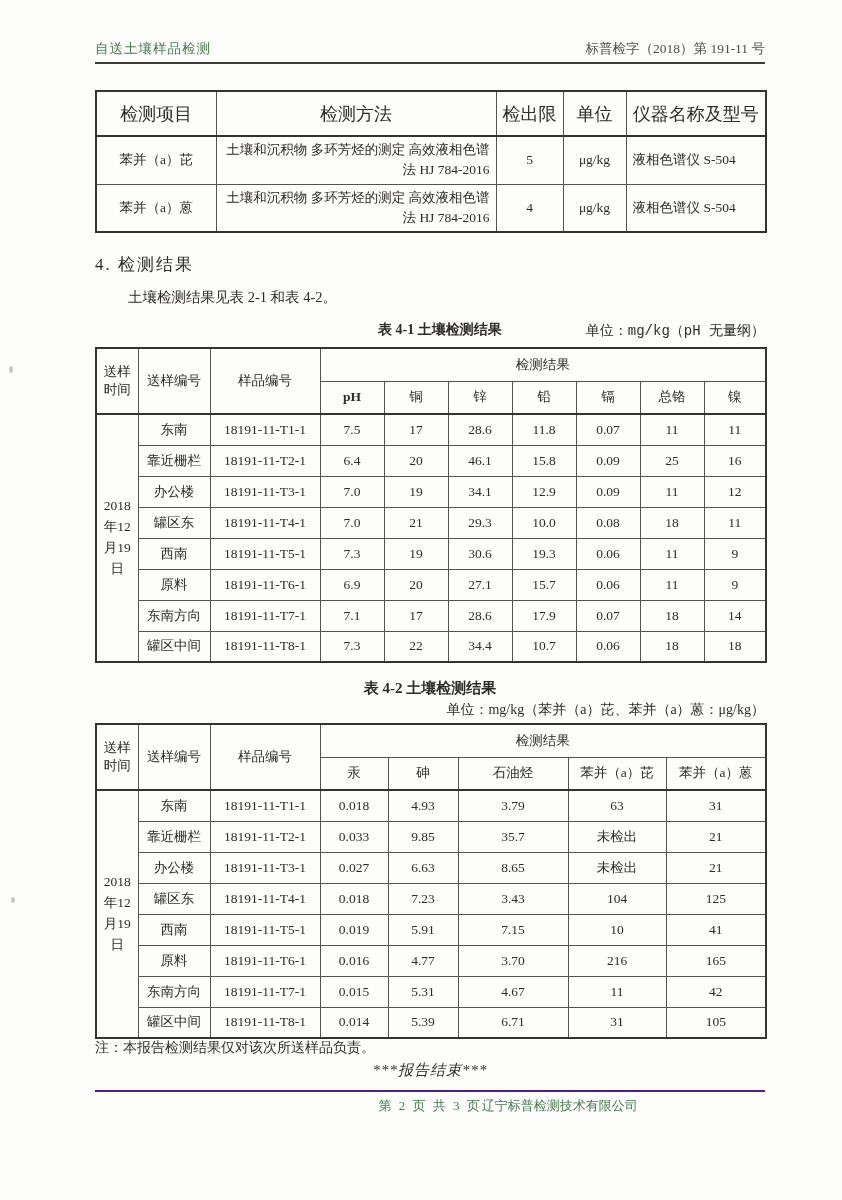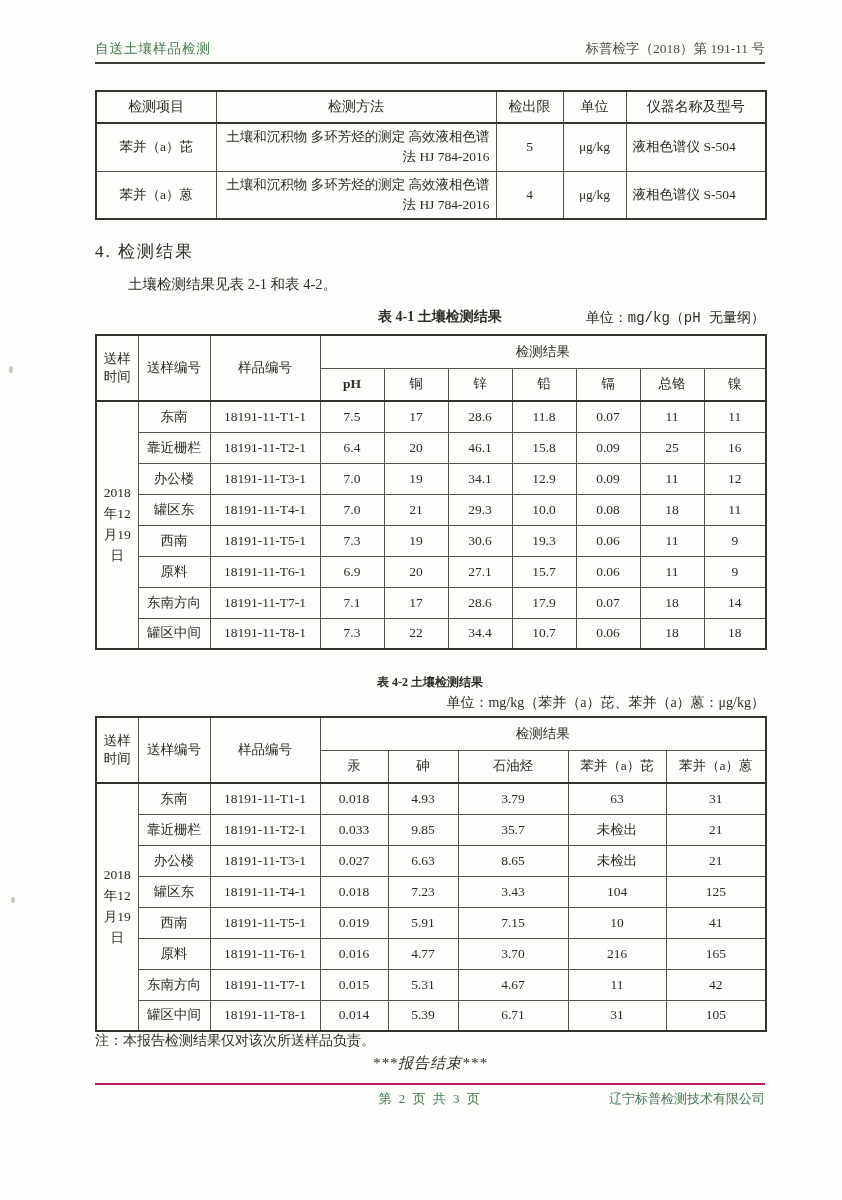--- a/index.html
+++ b/index.html
@@ -25,52 +25,52 @@
   
   table{border-collapse:collapse;table-layout:fixed;width:670px;
     font-size:13.5px;color:#2e2c29;}
   th,td{border:1px solid #55534d;font-weight:normal;text-align:center;
     padding:2px 4px;box-sizing:border-box;overflow:hidden;}
   table{border:2px solid #35332e;}
   thead{border-bottom:2px solid #35332e;}
 
   
   .method-table{margin-top:26px;}
-  .method-table thead th{height:32px;font-size:14px;}
+  .method-table thead th{height:45px;font-size:18px;}
   .method-table tbody td{height:48px;}
   .method-table td.method-cell{text-align:right;padding:2px 6px;line-height:1.5;}
   .method-table td.instr-cell{text-align:left;padding:2px 6px;}
 
   
   .section-title{margin-top:20px;font-size:17px;font-weight:normal;letter-spacing:2px;}
   .intro{margin-top:12px;font-size:14.5px;text-indent:33px;}
 
   
   .cap-row1{position:relative;margin-top:14px;height:22px;font-size:14px;}
   .cap-center{position:absolute;left:50%;transform:translateX(-42%);font-weight:bold;white-space:nowrap;}
   .cap-right{position:absolute;right:0;top:1px;white-space:nowrap;font-family:Liberation Mono, monospace;}
-  .cap-line{margin-top:24px;text-align:center;font-size:12px;font-weight:bold;}
+  .cap-line{margin-top:16px;text-align:center;font-size:15px;font-weight:bold;}
   .cap-unit-line{margin-top:3px;text-align:right;font-size:14px;font-weight:normal;}
 
   
   .result-table{margin-top:4px;}
   .result-table thead th{height:33px;font-size:13.5px;}
   .result-table thead th.ph-head{font-weight:bold;}
   .result-table tbody td{height:31px;}
   .result-table .c-time{word-break:break-all;padding:2px 3px;}
   .date-cell{white-space:pre-line;line-height:1.55;font-size:13.5px;padding:2px 1px;}
 
   
   .note-line{font-size:14px;}
   .end-mark{margin-top:4px;text-align:center;font-size:15px;font-style:italic;letter-spacing:1px;}
-  .page-footer{margin-top:10px;border-top:2px solid #be185d;padding-top:5px;
+  .page-footer{margin-top:10px;border-top:2px solid #4c1d95;padding-top:5px;
     display:flex;align-items:flex-start;font-size:13px;}
   .ftr-spacer{flex:1;}
   .ftr-page{flex:0 0 auto;color:#46794f;letter-spacing:2px;}
-  .ftr-company{flex:1;text-align:right;color:#46794f;}
+  .ftr-company{flex:1;color:#46794f;}
 
   
   .speck{position:absolute;background:#c9c9c4;border-radius:50%;}
   .speck1{left:9px;top:366px;width:4px;height:7px;}
   .speck2{left:11px;top:897px;width:4px;height:6px;}
 </style>
 </head>
 <body>
 
 <div class="page">

